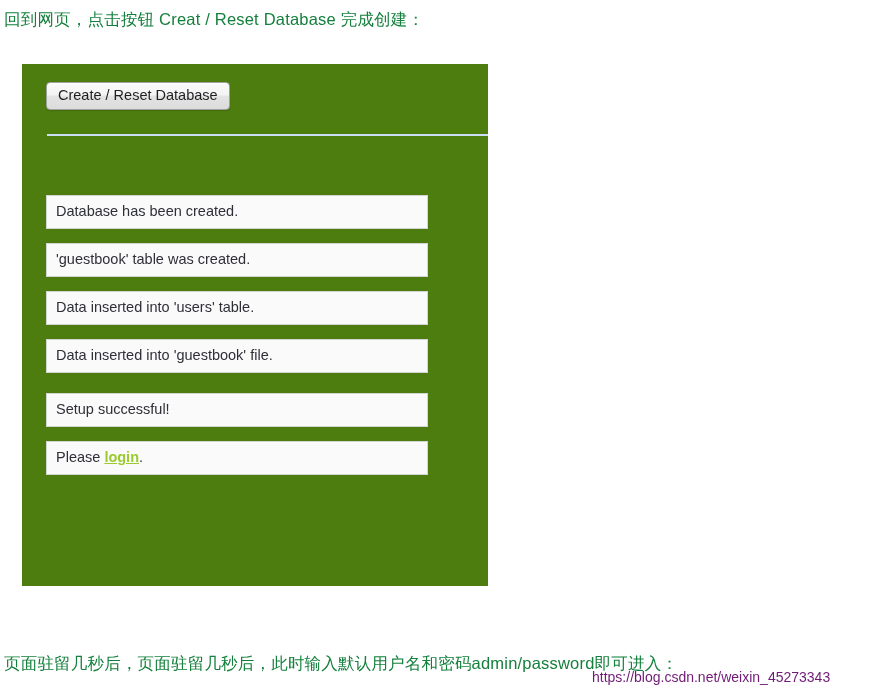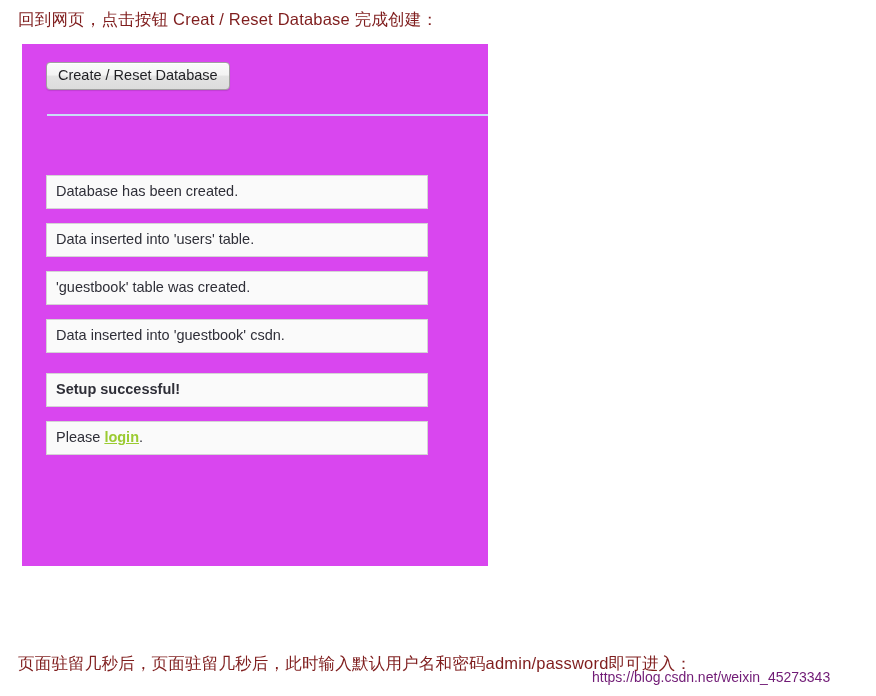--- a/index.html
+++ b/index.html
@@ -11,38 +11,38 @@
     height: 696px;
     background: #ffffff;
     font-family: "Liberation Sans", "DejaVu Sans", sans-serif;
     overflow: hidden;
     position: relative;
   }
 
   
   .prose {
     position: absolute;
-    left: 18px;
-    color: #7f1d1d;
+    left: 4px;
+    color: #15803d;
     font-size: 16.5px;
     line-height: 22px;
     letter-spacing: 0.2px;
     white-space: nowrap;
   }
   #intro-line { top: 8px; }
   #outro-line { top: 652px; }
 
   
   .screenshot-panel {
     position: absolute;
     left: 22px;
-    top: 44px;
+    top: 64px;
     width: 466px;
     height: 522px;
-    background: #d946ef;
+    background: #4d7c0f;
     overflow: hidden;
   }
 
   
   .setup-button {
     position: absolute;
     left: 24px;
     top: 18px;
     padding: 4px 11px 5px 11px;
     font-family: "Liberation Sans", "DejaVu Sans", sans-serif;
@@ -79,21 +79,21 @@
     width: 382px;
     background: #fafafa;
     border: 1px solid #d4d4d4;
     color: #2f2f38;
     font-size: 14.5px;
     line-height: 19px;
     padding: 6px 0 7px 9px;
     margin-bottom: 14px;
   }
   .message-box.is-bold {
-    font-weight: bold;
+    font-weight: normal;
     margin-top: 20px;
   }
   .message-box .login-link {
     color: #9bcb31;
     font-weight: bold;
     text-decoration: underline;
     cursor: pointer;
   }
   .watermark-bottom {
     position: absolute;
@@ -115,25 +115,25 @@
 
   <button class="setup-button">Create / Reset Database</button>
 
   <div class="separator"></div>
 
   <div class="message-list">
 
     <div class="message-box">Database has been created.</div>
 
 
+    <div class="message-box">'guestbook' table was created.</div>
+
     <div class="message-box">Data inserted into 'users' table.</div>
 
-    <div class="message-box">'guestbook' table was created.</div>
-
-    <div class="message-box">Data inserted into 'guestbook' csdn.</div>
+    <div class="message-box">Data inserted into 'guestbook' file.</div>
 
 
     <div class="message-box is-bold">Setup successful!</div>
 
     <div class="message-box"><span>Please </span><a class="login-link">login</a><span>.</span></div>
 
   </div>
 
 </div>
 

